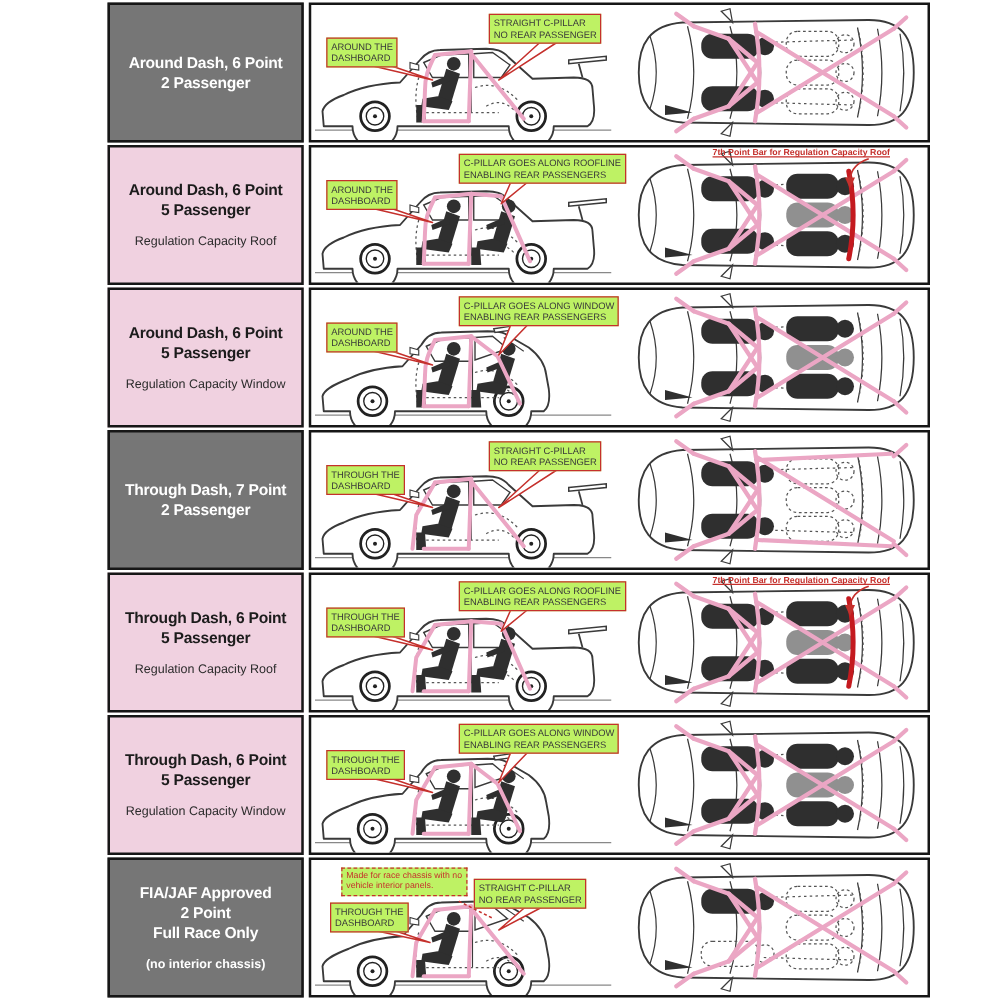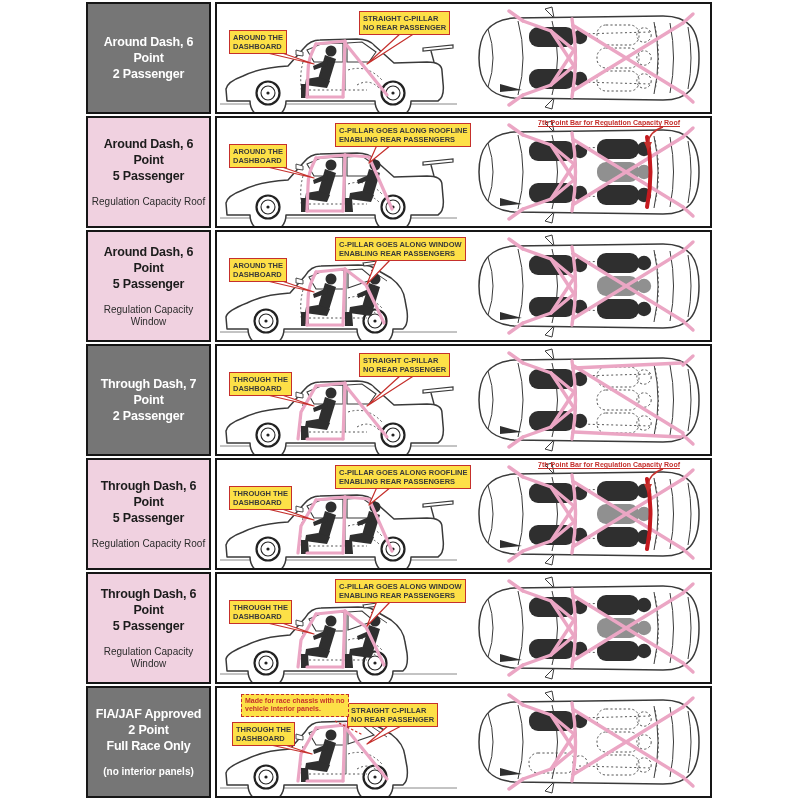--- a/index.html
+++ b/index.html
@@ -1,35 +1,35 @@
 <!DOCTYPE html>
 <html><head>
 <meta charset="utf-8">
 <style>
   html,body{margin:0;padding:0;background:#fff;}
   .page{position:relative;width:800px;height:800px;background:#fff;overflow:hidden;
         font-family:"Liberation Sans",sans-serif;}
   .table{position:absolute;left:86px;top:2px;width:632px;}
   .row{display:flex;height:112px;margin-bottom:2px;}
-  .label-cell{box-sizing:border-box;width:125px;height:112px;border:2px solid #161616;
+  .label-cell{box-sizing:border-box;width:157px;height:112px;border:2px solid #161616;
       display:flex;flex-direction:column;justify-content:center;align-items:center;
       text-align:center;padding:2px;flex:none;}
   .label-cell.gray{background:#767676;}
   .label-cell.pink{background:#f0d1e0;}
   .label-title{font-weight:bold;font-size:12.5px;line-height:1.3;letter-spacing:-0.2px;white-space:pre-line;}
   .gray .label-title{color:#ffffff;}
   .pink .label-title{color:#1c1c1c;}
   .label-subtitle{font-size:10px;line-height:1.2;margin-top:12px;white-space:pre-line;}
   .gray .label-subtitle{color:#ffffff;font-weight:bold;}
   .pink .label-subtitle{color:#2b2b2b;}
   .diagram-cell{box-sizing:border-box;position:relative;width:497px;height:112px;
       border:2px solid #161616;margin-left:4px;background:#fff;flex:none;}
   .diagram-cell svg{position:absolute;left:0;top:0;z-index:1;}
-  .callout{position:absolute;z-index:2;background:#fde047;border:1.5px solid #c5302c;color:#3a3a3a;
-      font-weight:bold;font-size:7.5px;line-height:1.2;padding:2px 3px;white-space:pre-line;text-align:left;}
+  .callout{position:absolute;z-index:2;background:#bef264;border:1.5px solid #c5302c;color:#3a3a3a;
+      font-weight:normal;font-size:7.5px;line-height:1.2;padding:2px 3px;white-space:pre-line;text-align:left;}
   .callout.dashed{border-style:dashed;color:#c5302c;font-size:7px;}
   .rednote{position:absolute;z-index:2;color:#c5302c;font-weight:bold;font-size:7px;
       text-decoration:underline;white-space:nowrap;}
 </style>
 </head>
 <body>
 
 <div class="page">
   <div id="table" class="table">
   <div class="row">
@@ -757,21 +757,21 @@
           <div class="callout" style="left:118px;top:5px">C-PILLAR GOES ALONG WINDOW
 ENABLING REAR PASSENGERS</div>
         </div>
   </div>
 
   <div class="row">
     <div class="label-cell gray">
       <div class="label-title">FIA/JAF Approved
 2 Point
 Full Race Only</div>
-      <div class="label-subtitle">(no interior panels)</div>
+      <div class="label-subtitle">(no interior chassis)</div>
     </div>
     <div class="diagram-cell">
           <svg width="493" height="108" viewBox="0 0 493 108">
             <g>
               <path d="M3,100 L240,100" stroke="#888" stroke-width="1"></path>
               <path d="M10,97 L31,97 A18,18 0 0 0 67,97 L140,97 A18,18 0 0 0 176,97 L186,97 C190,94 191,87 190,79 L188,68 C187,59 182,52 174,46 L155,35 C151,33 147,33 141,33 L104,34 C97,34 92,37 88,44 L73,61 C56,62 40,66 30,71 C17,76 10,80 9,85 Z" fill="#fff" stroke="#3a3a3a" stroke-width="1.5" stroke-linejoin="round"></path>
               <path d="M92,45 L106,39 L127,38 L127,57 L99,57 Z" fill="#fff" stroke="#3a3a3a" stroke-width="1.1"></path>
               <path d="M131,38 L145,37 L157,47 L131,56 Z" fill="#fff" stroke="#3a3a3a" stroke-width="1.1"></path>
               <path d="M129,38 L129,86" stroke="#3a3a3a" stroke-width="0.9"></path>
               <path d="M86,48 L79,46 L79,51 L86,52 Z" fill="#fff" stroke="#3a3a3a" stroke-width="0.9"></path>

